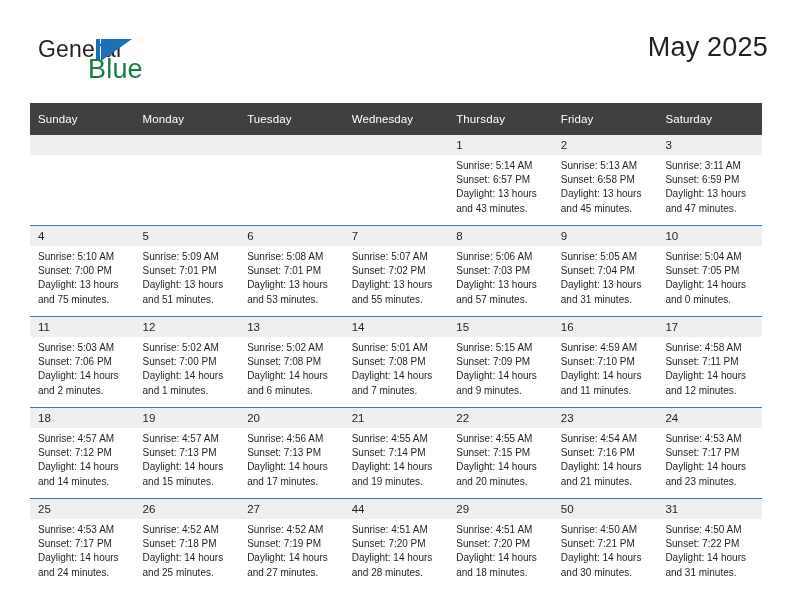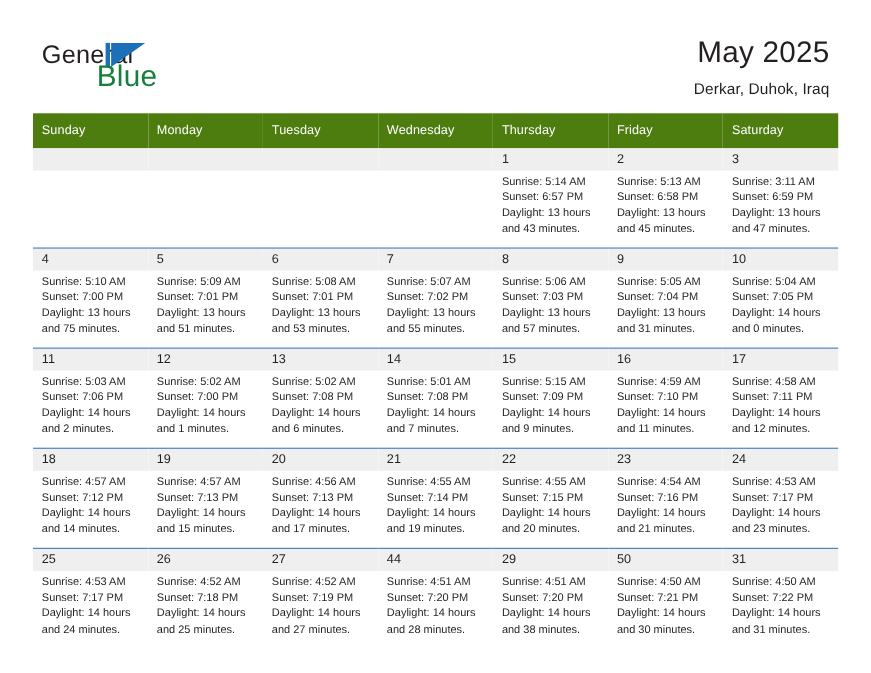--- a/index.html
+++ b/index.html
@@ -77,23 +77,23 @@
     left: 5px;
     top: 0;
     width: 0;
     height: 0;
     border-left: 31px solid #1d6fb8;
     border-bottom: 22px solid transparent;
   }
 
   .title-block {
     position: absolute;
-    right: 38px;
+    right: 24px;
     top: 30px;
-    text-align: right;
+    text-align: center;
   }
   .cal-title {
     font-size: 27px;
     color: #231f20;
     line-height: 34px;
     font-weight: normal;
     margin: 0;
     letter-spacing: 0.2px;
   }
   .cal-subtitle {
@@ -107,21 +107,21 @@
   
   .calendar {
     position: absolute;
     left: 30px;
     top: 103px;
     width: 732px;
     border-collapse: collapse;
     table-layout: fixed;
   }
   .calendar th {
-    background: #4d7c0f;
+    background: #404040;
     color: #ffffff;
     font-size: 11.5px;
     font-weight: normal;
     text-align: left;
     padding: 6px 0 6px 8px;
     height: 20px;
     letter-spacing: 0.1px;
     border: none;
   }
   .calendar td {
@@ -171,21 +171,20 @@
       <span class="logo-general">General</span>
       <span class="logo-flag">
         <span class="bar"></span>
         <span class="tri"></span>
       </span>
       <span class="logo-blue">Blue</span>
     </div>
 
     <div class="title-block">
       <h1 class="cal-title">May 2025</h1>
-      <div class="cal-subtitle">Derkar, Duhok, Iraq</div>
     </div>
 
   </div>
 
   <table class="calendar">
     <thead>
       <tr>
         <th>Sunday</th>
         <th>Monday</th>
         <th>Tuesday</th>
@@ -468,21 +467,21 @@
               <div>Daylight: 14 hours</div>
               <div>and 28 minutes.</div>
             </div>
           </td>
           <td class="day-cell">
             <span class="daynum">29</span>
             <div class="cell-body">
               <div>Sunrise: 4:51 AM</div>
               <div>Sunset: 7:20 PM</div>
               <div>Daylight: 14 hours</div>
-              <div>and 38 minutes.</div>
+              <div>and 18 minutes.</div>
             </div>
           </td>
           <td class="day-cell">
             <span class="daynum">50</span>
             <div class="cell-body">
               <div>Sunrise: 4:50 AM</div>
               <div>Sunset: 7:21 PM</div>
               <div>Daylight: 14 hours</div>
               <div>and 30 minutes.</div>
             </div>

